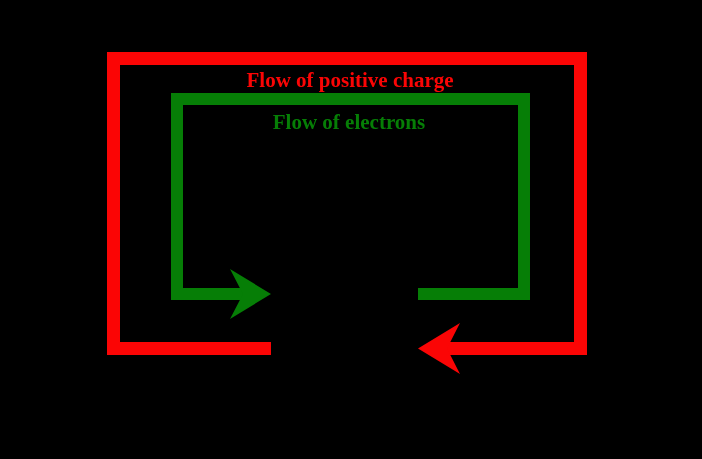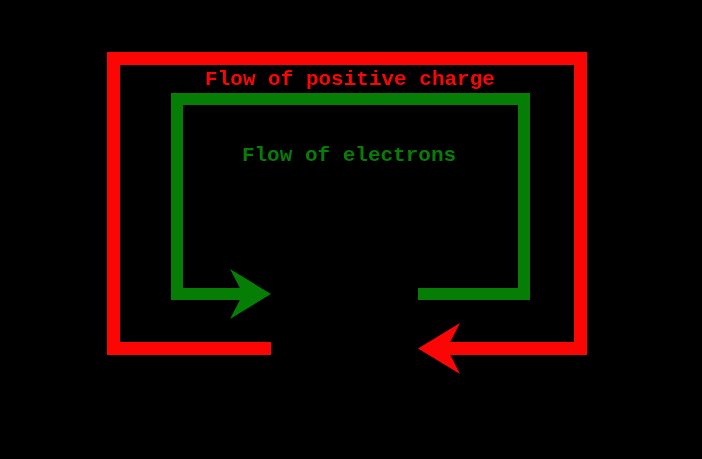--- a/index.html
+++ b/index.html
@@ -6,21 +6,21 @@
     margin: 0;
     padding: 0;
     background: #000000;
   }
   .stage {
     position: relative;
     width: 590px;
     height: 459px;
     background: var(--color-background, #000000);
     overflow: hidden;
-    font-family: Liberation Mono, monospace;
+    font-family: Liberation Serif, serif;
     padding-left: 30px;
   }
   .diagram-svg {
     position: absolute;
     left: 0;
     top: 0;
     display: block;
   }
   .loop-red {
     fill: none;
@@ -53,21 +53,20 @@
   }
   .flow-label.red {
     color: var(--color-positive-charge, #ff0000);
     left: 350px;
     top: 69px;
   }
   .flow-label.green {
     color: var(--color-electrons, #008000);
     left: 349px;
     top: 111px;
-    margin-top: 34px;
   }
 </style>
 </head>
 <body>
 
 <div class="stage">
 
   <svg class="diagram-svg" width="702" height="459" viewBox="0 0 702 459">
 
     <path class="loop-red" d="M 271 348.5 L 113.5 348.5 L 113.5 58.5 L 580.5 58.5 L 580.5 348.5 L 443 348.5"></path>

